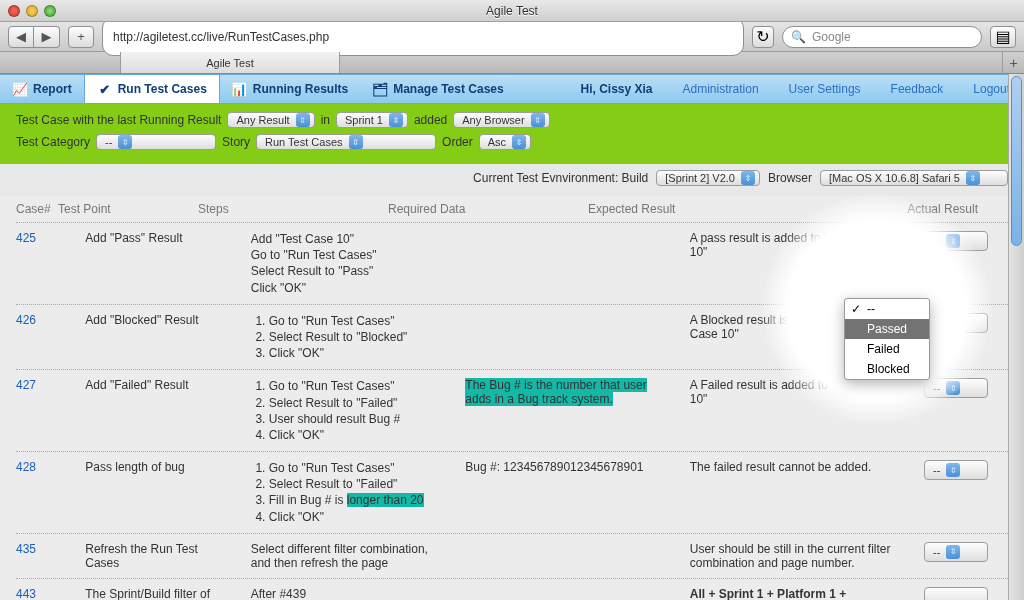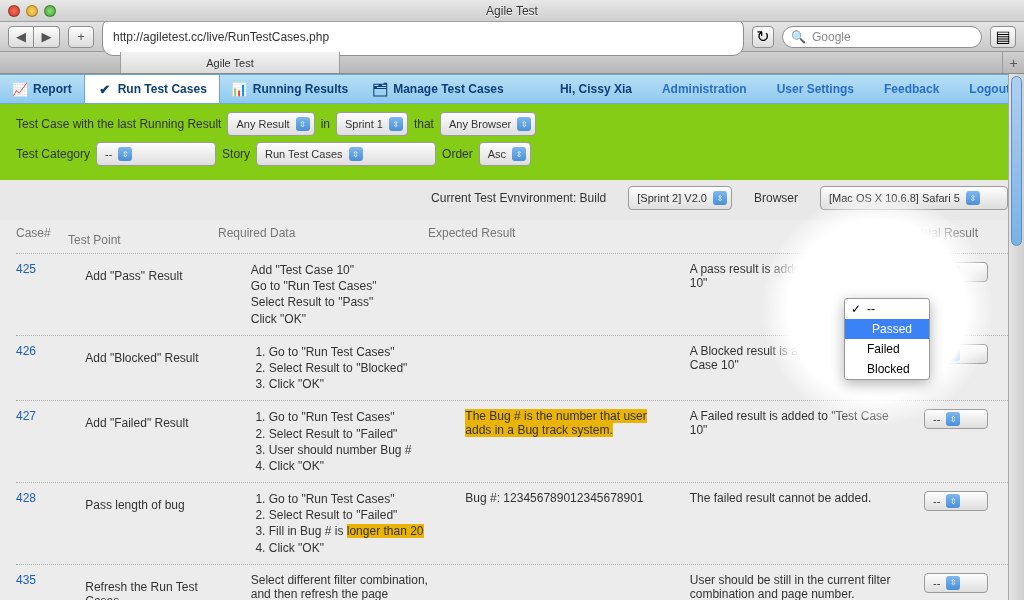--- a/index.html
+++ b/index.html
@@ -30,51 +30,51 @@
 .tabbar .plus{margin-left:auto; width:22px; display:flex;align-items:center;justify-content:center;font-size:14px;color:#555;border-left:1px solid #9c9c9c;}
 
 .content { position:relative; height:526px; background:#ececec; }
 
 .nav { height:30px; background:linear-gradient(#b9dff6,#8ec9ef); border-top:1px solid #6aa9d6; border-bottom:1px solid #6aa9d6; display:flex; align-items:center; font-size:12px;}
 .nav .navtab{ display:flex; align-items:center; gap:5px; padding:0 12px; height:100%; color:#0f3f77; font-weight:bold; cursor:pointer;}
 .nav .navtab .ic { width:16px; height:16px; display:flex; align-items:center; justify-content:center; font-size:13px;}
 .nav .navtab.active{ background:#fff; border-left:1px solid #6aa9d6; border-right:1px solid #6aa9d6; color:#0f3f77;}
 .nav .right{margin-left:auto; display:flex; align-items:center; gap:30px; padding-right:14px;}
 .nav .right .hi{ color:#0f3f77; font-weight:bold;}
-.nav .right a{ color:#2a6fc2; cursor:pointer;font-weight:bold;}
+.nav .right a{ color:#2a6fc2; cursor:pointer;}
 
 .filters { padding:8px 16px; font-size:12px; color:#333; background:#84cc16;}
 .filters .row{ display:flex; align-items:center; gap:6px; margin-bottom:6px; flex-wrap:wrap;}
-.sel { display:inline-flex; align-items:center; background:linear-gradient(#fdfdfd,#dedede); border:1px solid #9c9c9c; border-radius:4px; height:24px; padding:0 4px 0 8px; font-size:11px; color:#333; gap:6px;}
+.sel { display:inline-flex; align-items:center; background:linear-gradient(#fdfdfd,#dedede); border:1px solid #9c9c9c; border-radius:4px; height:16px; padding:0 4px 0 8px; font-size:11px; color:#333; gap:6px;}
 .sel .end{ width:14px; height:14px; background:linear-gradient(#7db8ef,#4b8fd6); border-radius:3px; display:flex; align-items:center; justify-content:center; font-size:8px; color:#fff;}
-.envrow{ display:flex; align-items:center; justify-content:flex-end; gap:22px; padding:6px 16px 10px; font-size:12px; color:#333; background:#e8e8e8;}
+.envrow{ display:flex; align-items:center; justify-content:flex-end; gap:8px; padding:6px 16px 10px; font-size:12px; color:#333; background:#e8e8e8;}
 
 .grid { padding:0 16px; font-size:12px; color:#333; }
-.ghead { display:flex; gap:10px; color:#777; border-bottom:1px dotted #aaa; padding:6px 0;}
+.ghead { display:flex; color:#777; border-bottom:1px dotted #aaa; padding:6px 0;}
 .col-case{width:42px;}
-.col-point{width:140px;margin-top:7px;}
+.col-point{width:140px;}
 .col-steps{width:190px;}
 .col-req{width:200px;}
 .col-exp{width:210px;}
 .col-act{flex:1; text-align:right; padding-right:30px;}
 .grow { display:flex; gap:28px; border-bottom:1px dotted #aaa; padding:8px 0; align-items:flex-start;}
 .col-case a{color:#1b5fb8;}
 .steps-lines div{line-height:1.35;}
 ol.steps-ol{ padding-left:18px;}
 ol.steps-ol li{line-height:1.35;}
-.hl{ background:#eab308;}
+.hl{ background:#14b8a6;}
 .actcell{ flex:1; display:flex; justify-content:flex-end; padding-right:20px;}
 .res-sel{ display:inline-flex; align-items:center; background:linear-gradient(#fdfdfd,#dedede); border:1px solid #9c9c9c; border-radius:4px; height:20px; width:64px; padding:0 3px 0 8px; font-size:11px; color:#333; gap:6px;}
 .res-sel .end{ width:14px; height:14px; background:linear-gradient(#7db8ef,#4b8fd6); border-radius:3px; display:flex;align-items:center;justify-content:center;font-size:8px;color:#fff;}
 
 .spot { position:absolute; right:32px; top:120px; width:230px; height:230px; border-radius:50%; background:radial-gradient(circle, rgba(255,255,255,1) 55%, rgba(255,255,255,0) 72%); pointer-events:none;}
 .dropdown { position:absolute; right:94px; top:224px; width:86px; background:#fff; border:1px solid #999; border-radius:3px; box-shadow:0 4px 14px rgba(0,0,0,.3); font-size:12px; overflow:hidden;}
 .dropdown .opt{ padding:3px 12px 3px 22px; white-space:nowrap; position:relative;}
 .dropdown .opt.current::before{content:"✓"; position:absolute; left:6px;}
-.dropdown .opt.hi{ background:#3b82f6; color:#fff;text-align:center;}
+.dropdown .opt.hi{ background:#737373; color:#fff;}
 
 .vscroll{ position:absolute; right:0; top:0; bottom:0; width:16px; background:linear-gradient(to right,#e4e4e4,#cfcfcf); border-left:1px solid #a8a8a8;}
 .vscroll .thumb{ position:absolute; left:2px; right:2px; top:2px; height:170px; background:linear-gradient(#aecff0,#7bb2e6); border:1px solid #5a8fc5; border-radius:7px;}
 </style>
 </head>
 <body>
 
 <div class="window-chrome">
   <div class="traffic">
     <div class="tl red"></div>
@@ -142,21 +142,21 @@
       <span>Test Case with the last Running Result</span>
       <span class="sel">
           <span>Any Result</span>
           <span class="end">⇳</span>
         </span>
       <span>in</span>
       <span class="sel">
           <span>Sprint 1</span>
           <span class="end">⇳</span>
         </span>
-      <span>that</span>
+      <span>added</span>
       <span class="sel">
           <span>Any Browser</span>
           <span class="end">⇳</span>
         </span>
     </div>
     <div class="row">
       <span>Test Category</span>
       <span class="sel" style="min-width:120px">
           <span>--</span>
           <span class="end">⇳</span>
@@ -184,20 +184,21 @@
     <span class="sel" style="min-width:188px">
         <span>[Mac OS X 10.6.8] Safari 5</span>
         <span class="end">⇳</span>
       </span>
   </div>
 
   <div class="grid">
     <div class="ghead">
       <div class="col-case">Case#</div>
       <div class="col-point">Test Point</div>
+      <div class="col-steps">Steps</div>
       <div class="col-req">Required Data</div>
       <div class="col-exp">Expected Result</div>
       <div class="col-act">Actual Result</div>
     </div>
     <div id="rows-host">
         <div class="grow">
           <div class="col-case"><a>425</a></div>
           <div class="col-point">Add "Pass" Result</div>
           <div class="col-steps">
             <div class="steps-lines">
@@ -235,21 +236,21 @@
             </span>
           </div>
         </div>
         <div class="grow">
           <div class="col-case"><a>427</a></div>
           <div class="col-point">Add "Failed" Result</div>
           <div class="col-steps">
             <ol class="steps-ol">
               <li>Go to "Run Test Cases"</li>
               <li>Select Result to "Failed"</li>
-              <li>User should number Bug #</li>
+              <li>User should result Bug #</li>
               <li>Click "OK"</li>
             </ol>
           </div>
           <div class="col-req"><span class="hl">The Bug # is the number that user adds in a Bug track system.</span></div>
           <div class="col-exp">A Failed result is added to "Test Case 10"</div>
           <div class="actcell">
             <span class="res-sel">
               <span>--</span>
               <span class="end">⇳</span>
             </span>

